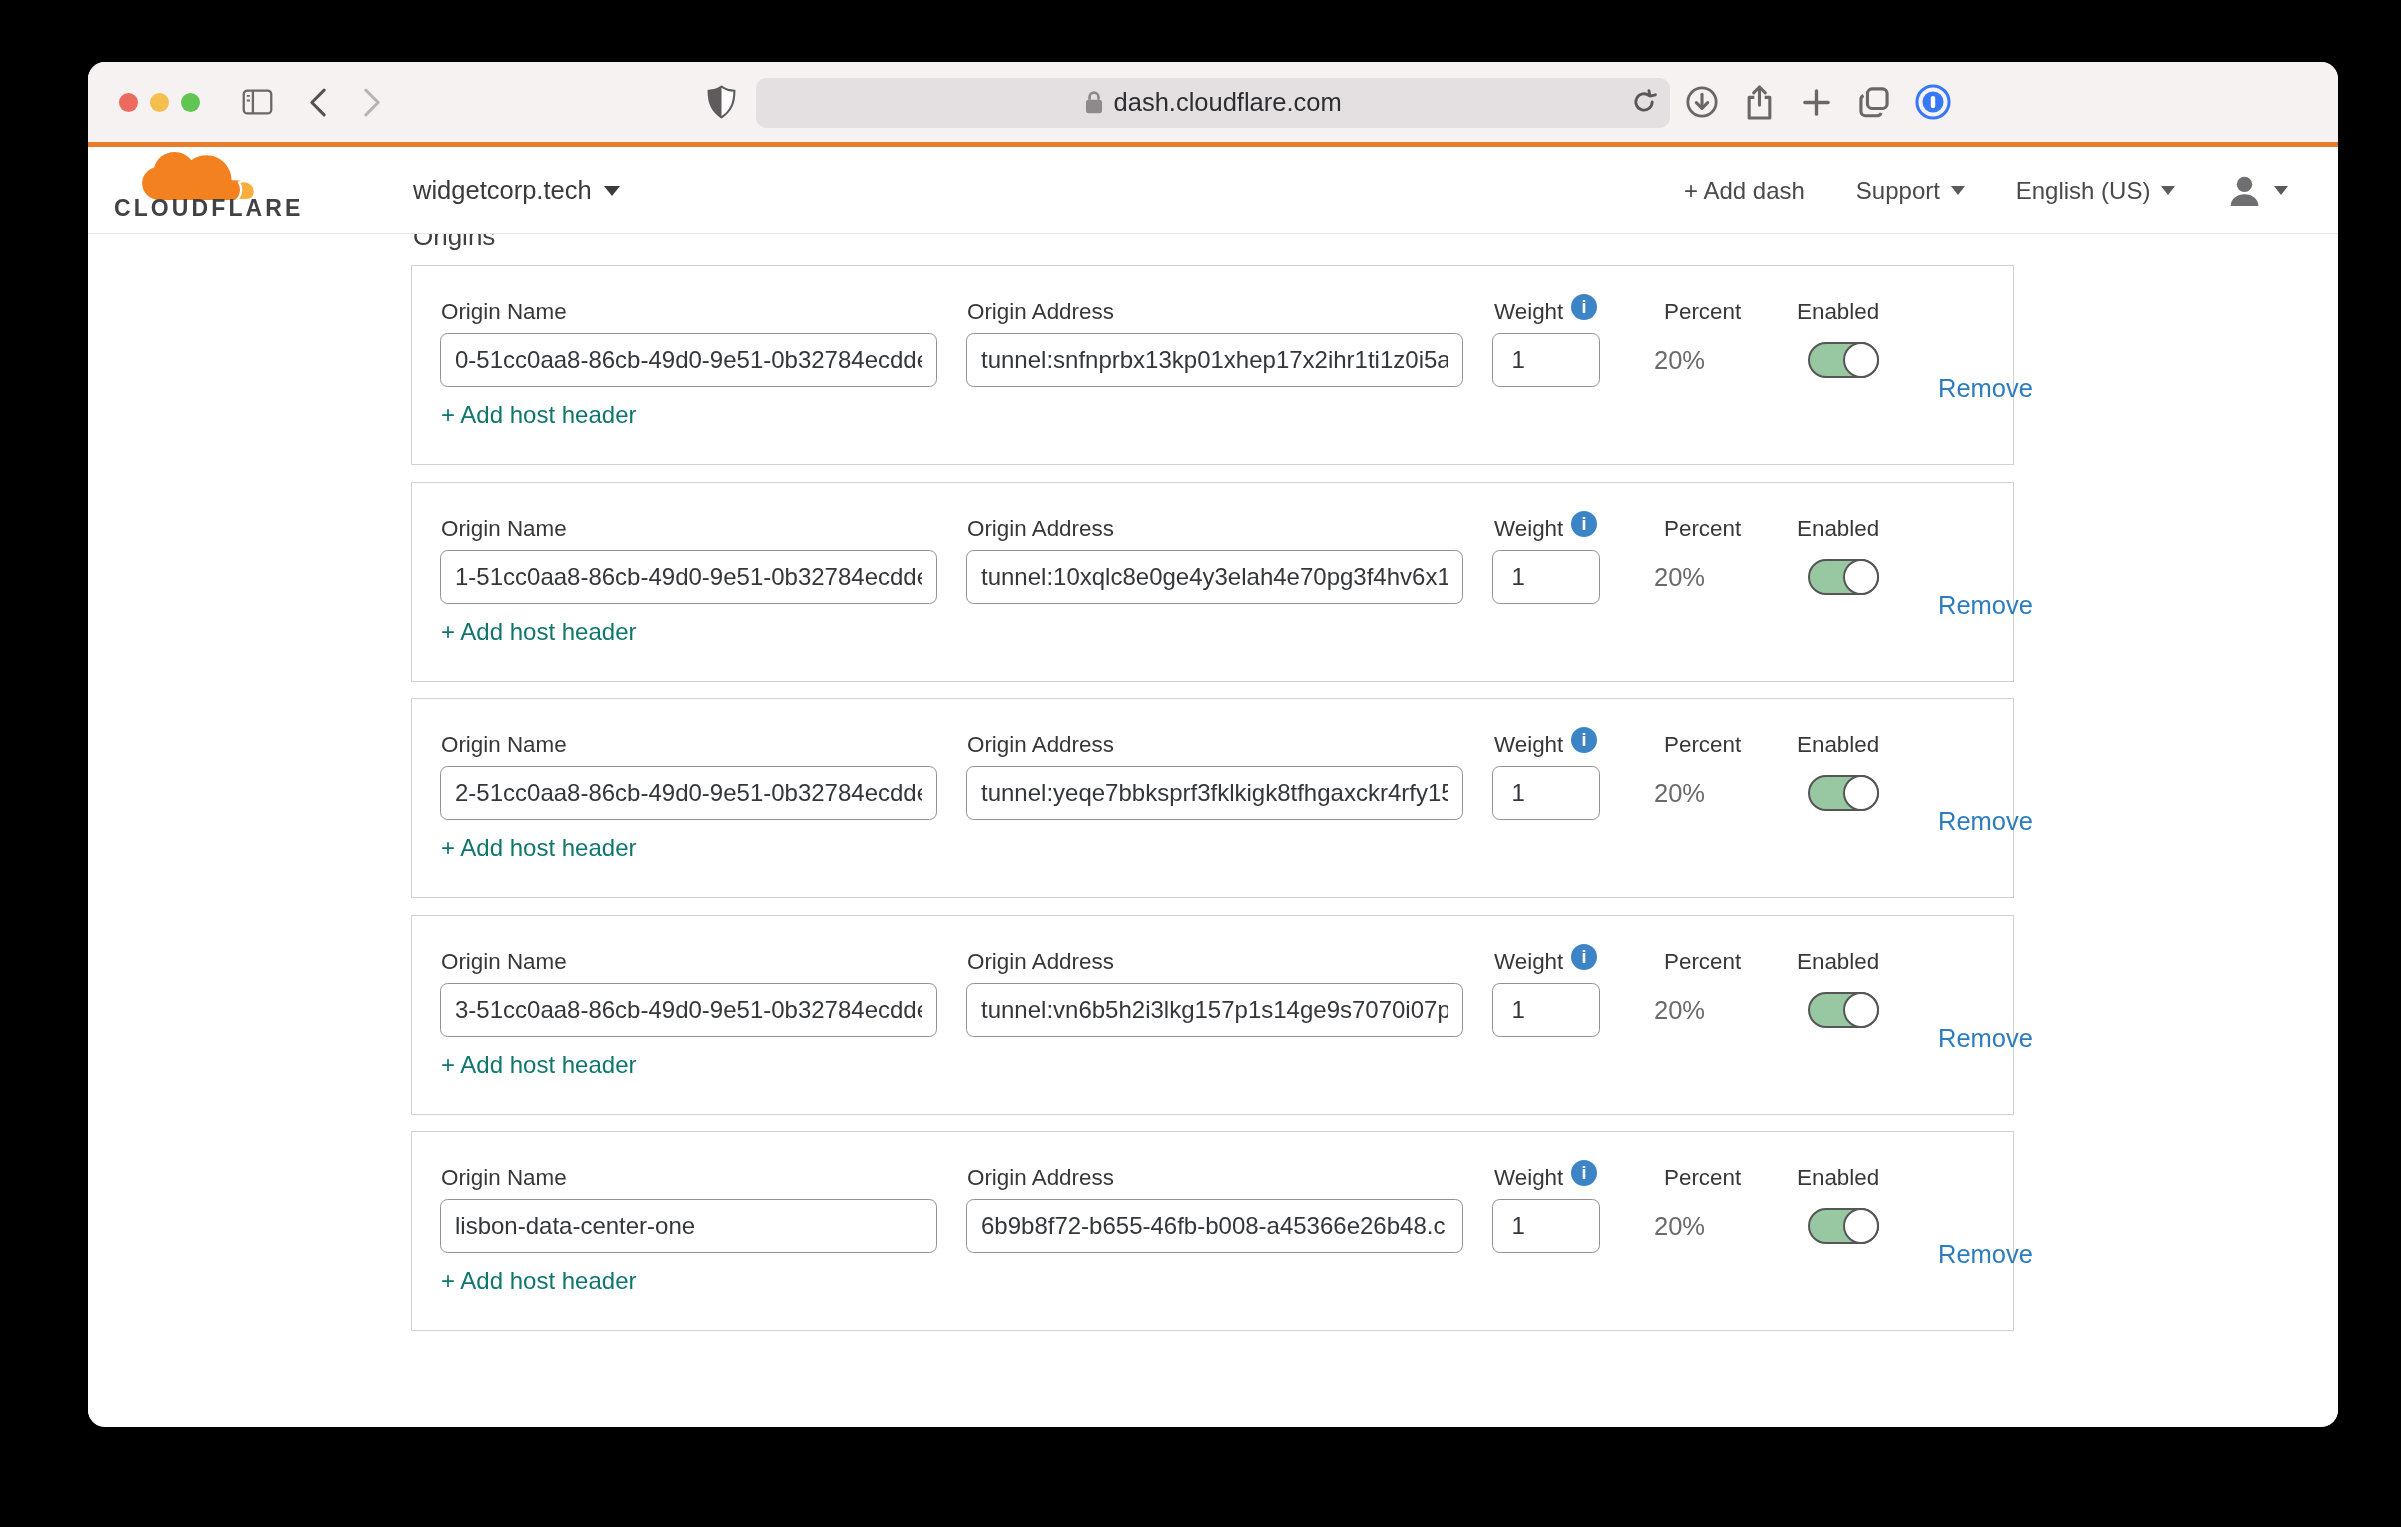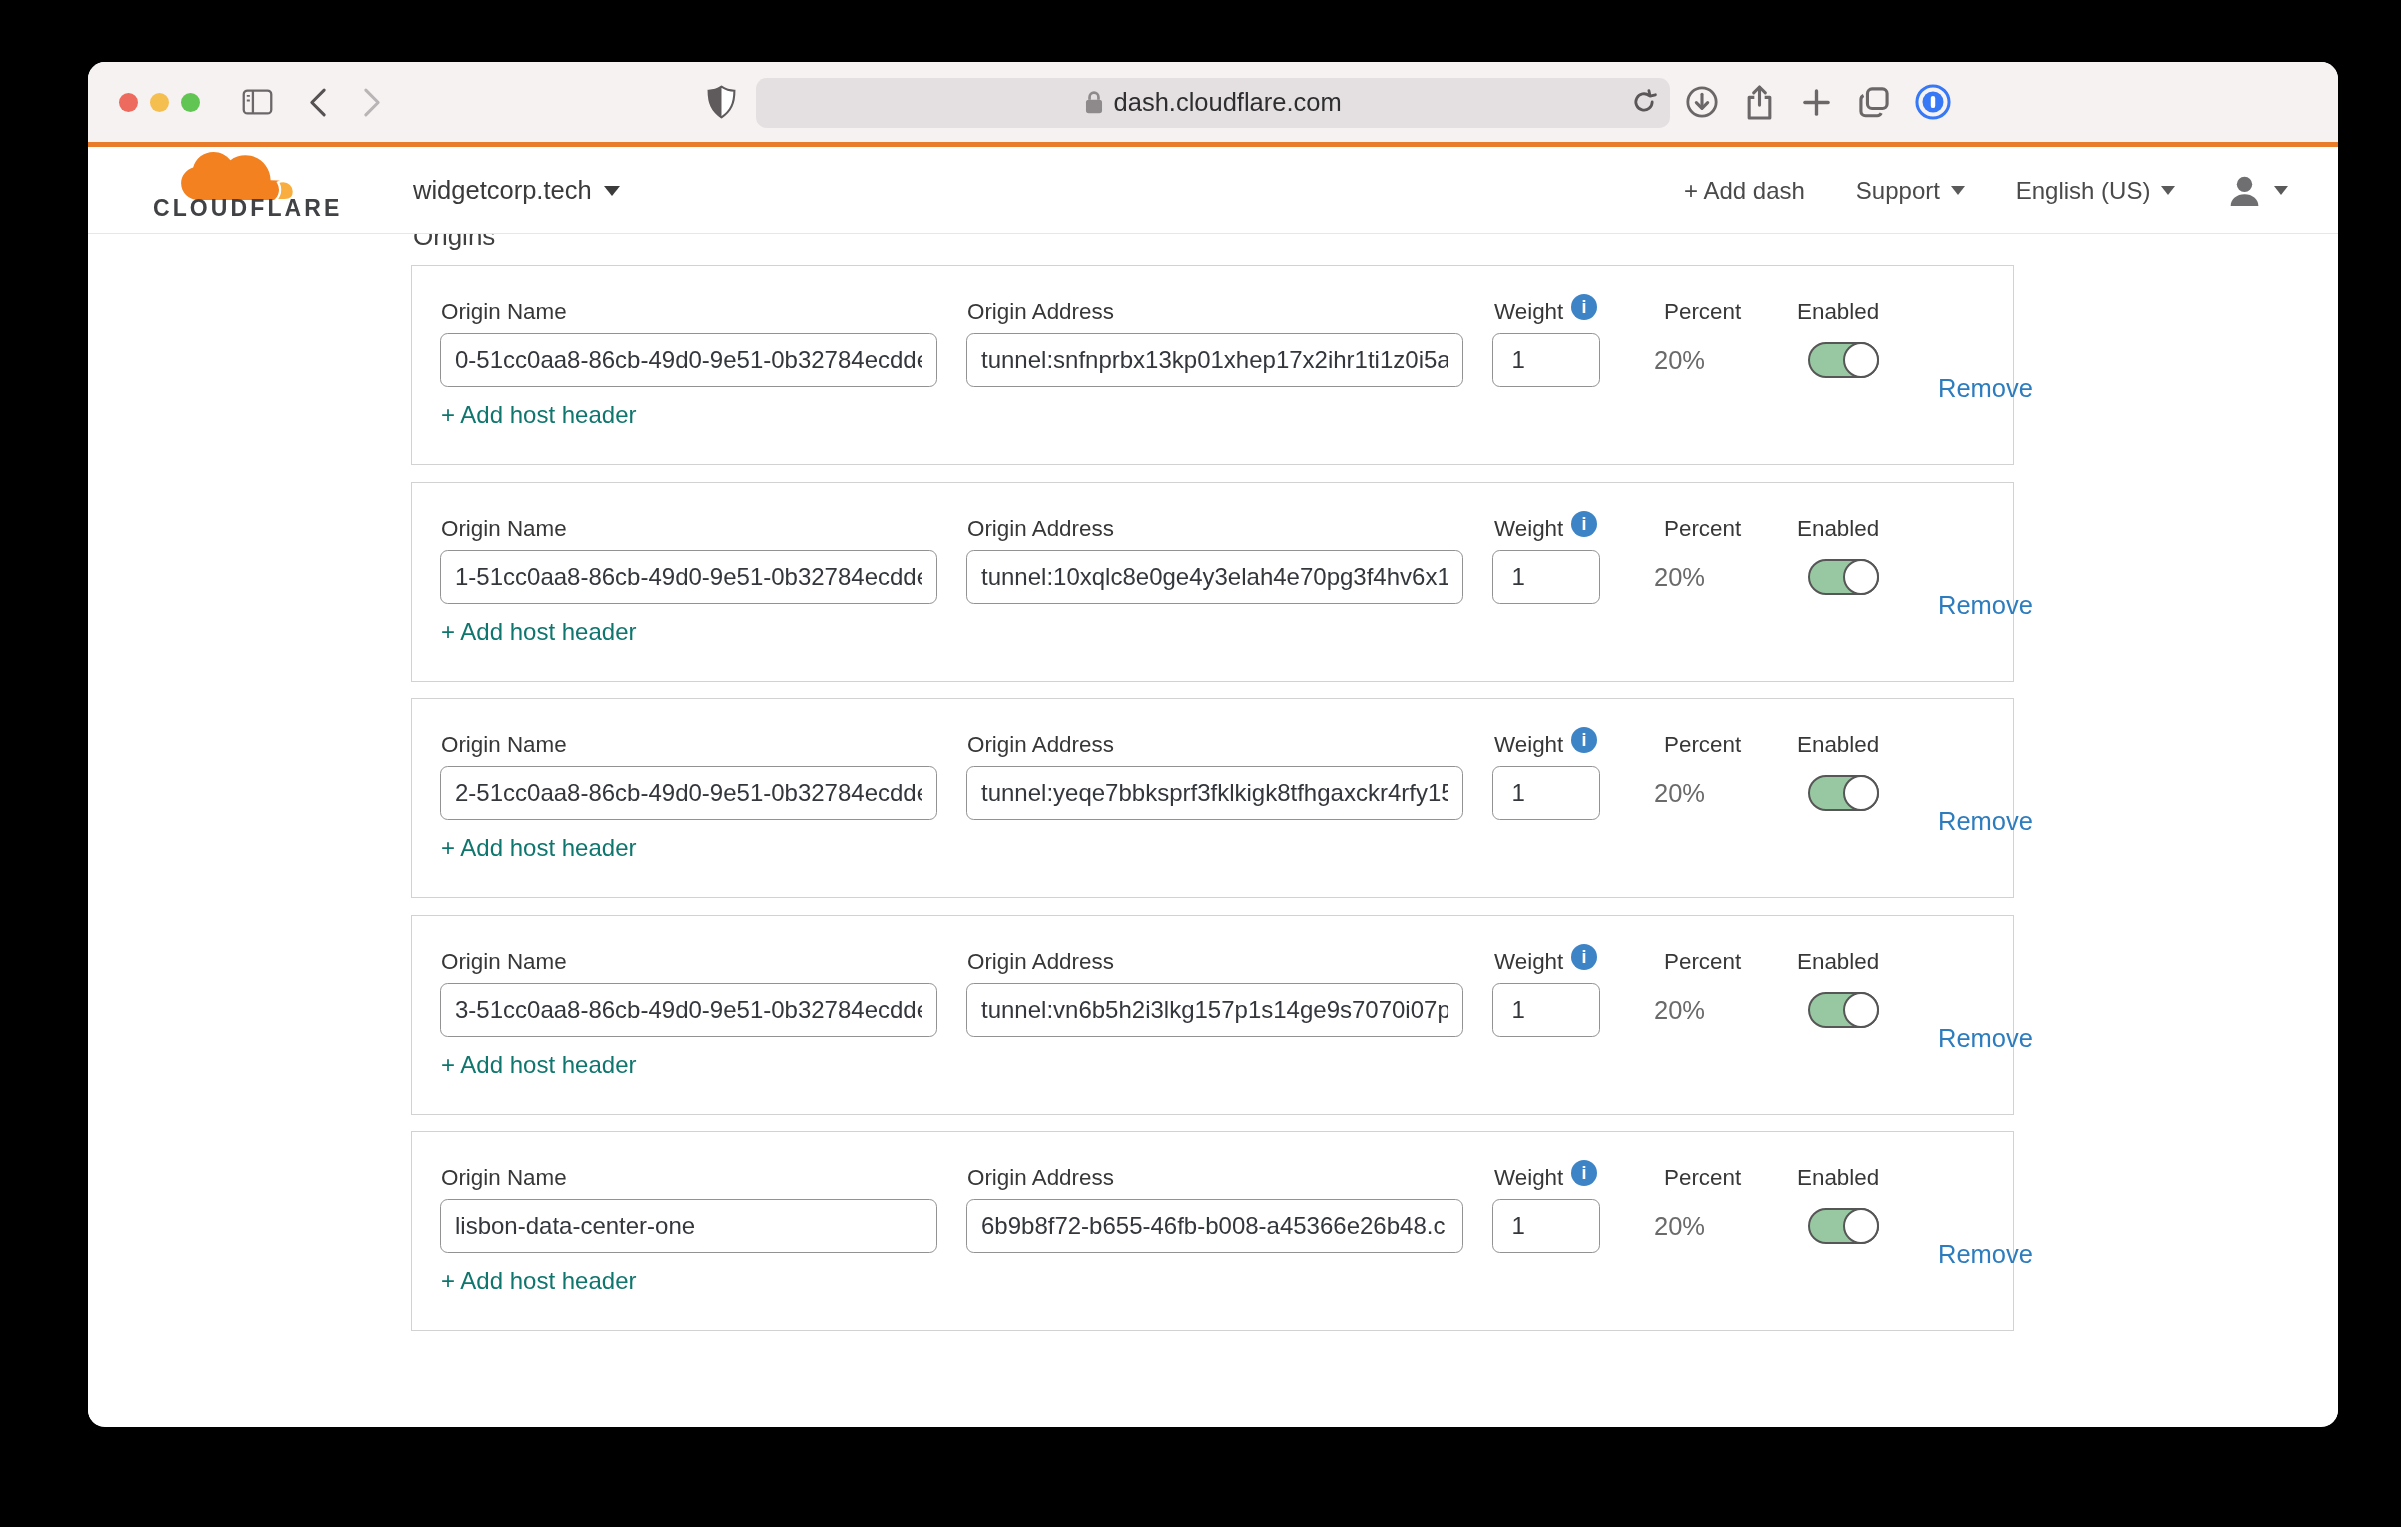--- a/index.html
+++ b/index.html
@@ -14,21 +14,21 @@
   .tl.green { left:93px; background:#61c554; }
   .chrome-btn { position:absolute; top:0; height:80px; display:flex; align-items:center; justify-content:center; color:#6b6768; }
   .orange-bar { height:5.4px; background:#e87c2b; }
 
   .url-bar { position:absolute; left:668px; top:15.5px; width:914px; height:50px; background:#e4e0e1; border-radius:10.8px; display:flex; align-items:center; justify-content:center; gap:9.3px; }
   .url-text { font-size:25.5px; color:#2e2e30; }
   .refresh { position:absolute; right:12.4px; top:10.8px; }
 
   
   .cf-header { position:relative; height:87px; background:#fff; border-bottom:1.5px solid #e7e7e7; }
-  .logo { position:absolute; left:26px; top:4.6px; width:178px; text-align:center;margin-left:39px; }
+  .logo { position:absolute; left:26px; top:4.6px; width:178px; text-align:center; }
   .logo-word { font-size:23px; font-weight:800; letter-spacing:3.1px; color:#404245; margin-top:-4.6px; }
   .zone { position:absolute; left:325px; top:0; height:87px; display:flex; align-items:center; gap:12.4px; font-size:25.5px; color:#3a3a3a; cursor:pointer; }
   .caret-dark { width:0; height:0; border-left:8.5px solid transparent; border-right:8.5px solid transparent; border-top:10.8px solid #3c3c3c; }
   .caret-gray { width:0; height:0; border-left:7px solid transparent; border-right:7px solid transparent; border-top:9.3px solid #5a5a5a; }
   .header-right { position:absolute; right:50px; top:0; height:87px; display:flex; align-items:center; gap:51px; font-size:24px; color:#4a4a4a; }
   .hr-item { display:flex; align-items:center; gap:10.8px; cursor:pointer; }
 
   
   .content { position:relative; background:#fff; height:1191px; }
   .title-clip { position:absolute; left:325px; top:0px; height:17px; width:232px; overflow:hidden; }

